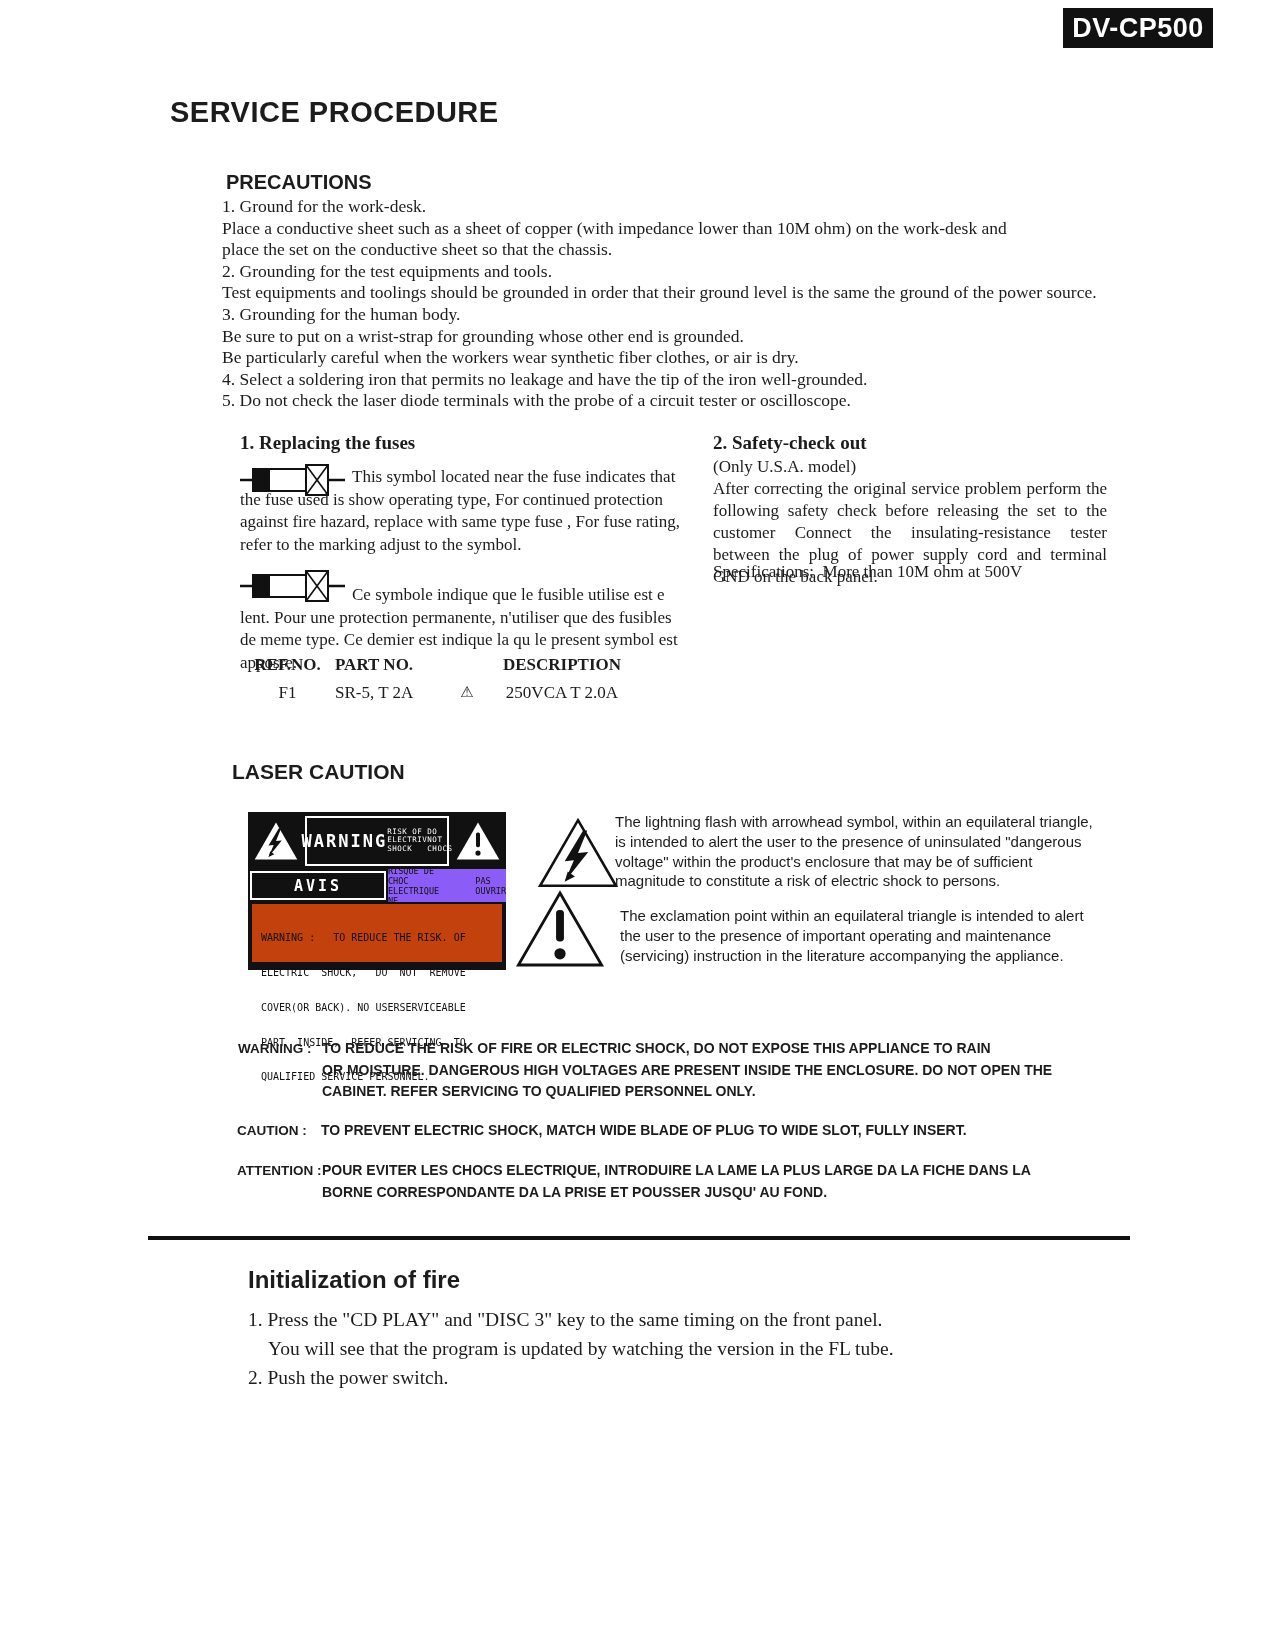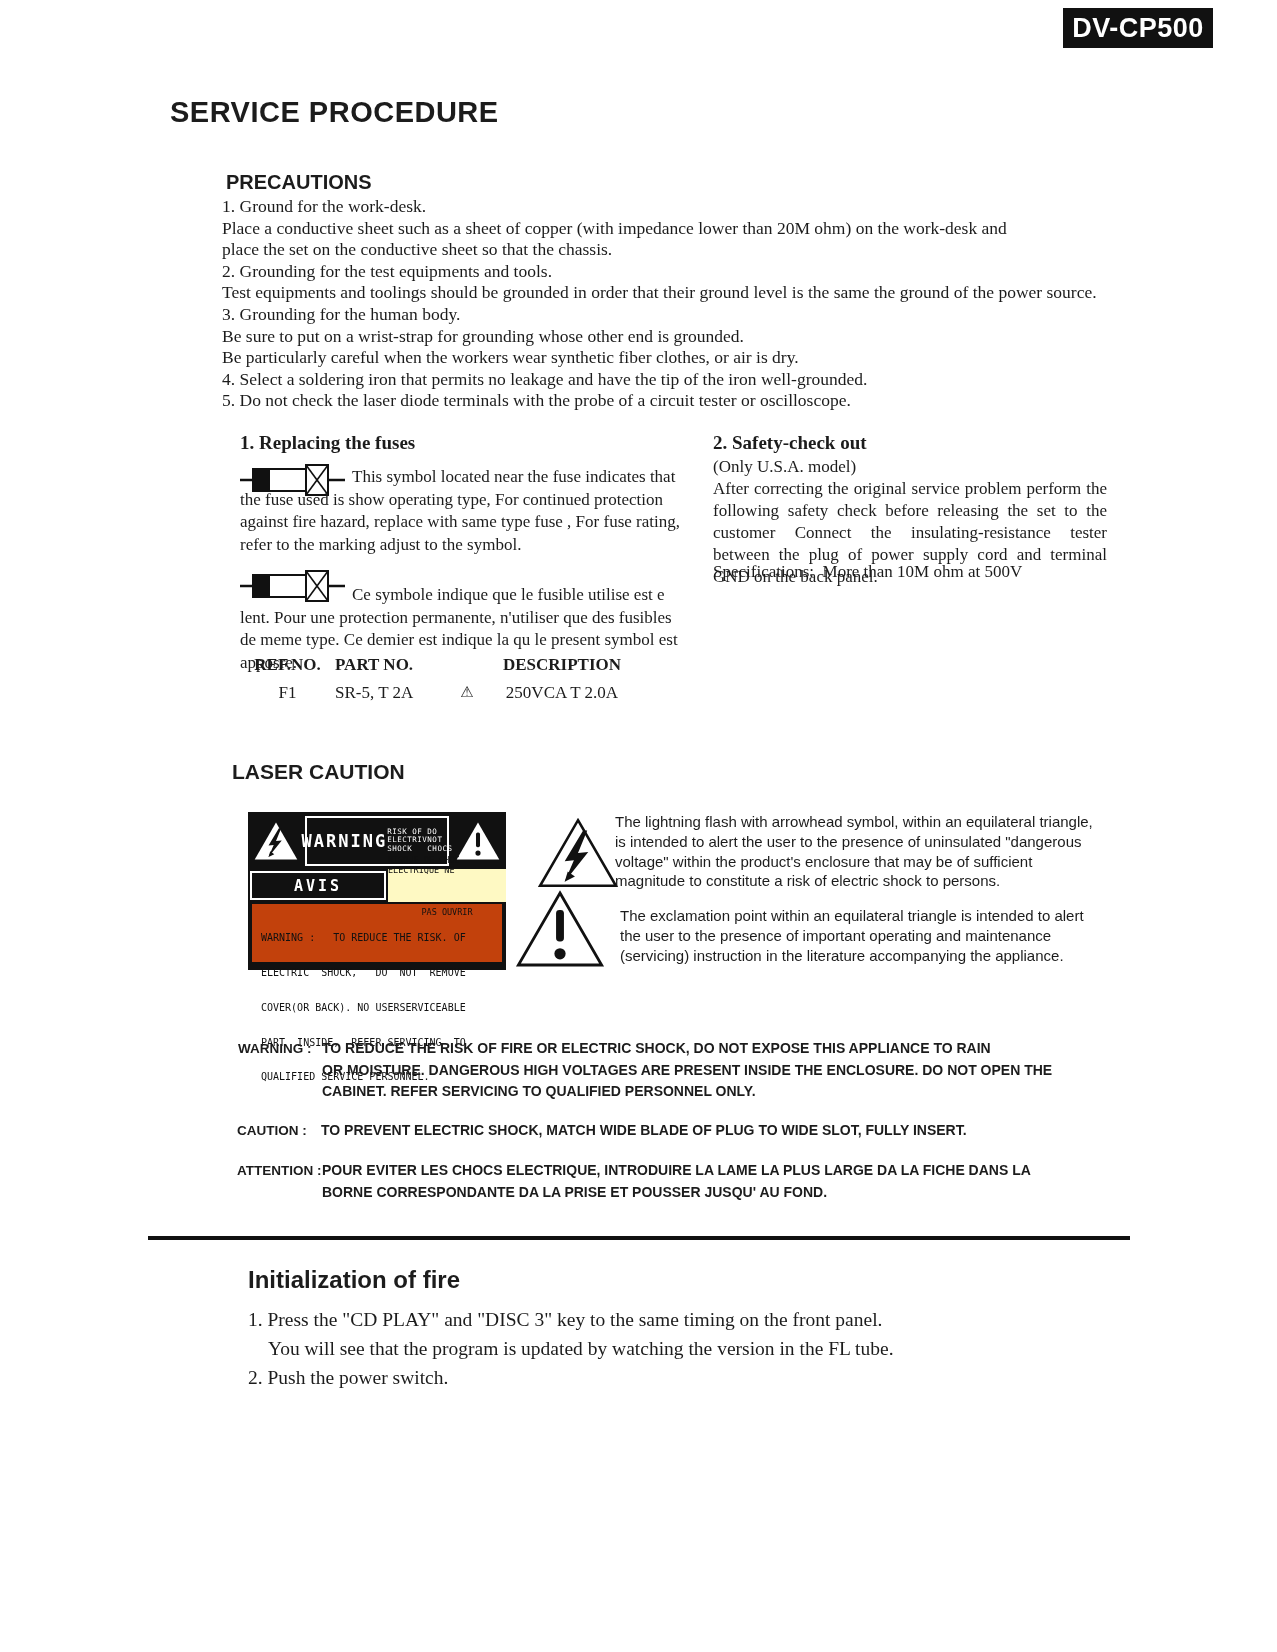--- a/index.html
+++ b/index.html
@@ -43,21 +43,21 @@
   
   #warn-label{left:248px;top:812px;width:258px;height:158px;background:#111;}
   #wl-row1{display:flex;align-items:center;justify-content:space-between;height:57px;padding:0 5px;}
   #wl-warnbox{width:140px;height:46px;border:2px solid #fff;background:#111;color:#fff;
         display:flex;flex-direction:row;align-items:center;justify-content:center;}
   #wl-warn-title{font-size:17px;font-weight:bold;letter-spacing:2px;line-height:18px;}
   .wl-warn-sub{font-size:7.5px;line-height:8.5px;letter-spacing:.5px;}
   #wl-row2{display:flex;height:33px;align-items:stretch;}
   #wl-avisbox{width:132px;margin:2px;border:2px solid #fff;background:#111;color:#fff;
         display:flex;align-items:center;justify-content:center;font-size:15px;font-weight:bold;letter-spacing:3px;}
-  #wl-avistext{flex:1;background:#fef9c3;color:#111;display:flex;flex-direction:column;
+  #wl-avistext{flex:1;background:#8b5cf6;color:#111;display:flex;flex-direction:row;
         align-items:center;justify-content:center;font-size:8.5px;line-height:10px;gap:32px;}
   #wl-row3{margin:2px 4px 4px 4px;background:#c2410c;color:#111;padding:5px 0 0 9px;height:53px;
         font-size:10px;line-height:11.6px;white-space:pre;}
 
   .tri{display:block;}
 
   #lightning-outline{left:537px;top:816px;}
   #exclaim-outline{left:515px;top:888px;}
   #laser-par1{left:615px;top:812px;width:480px;font-size:15px;line-height:19.8px;font-family:"Liberation Sans",sans-serif;}
   #laser-par2{left:620px;top:906px;width:478px;font-size:15px;line-height:19.8px;font-family:"Liberation Sans",sans-serif;}
@@ -84,21 +84,21 @@
   <div class="abs sans b" id="model-badge">
     <span>DV-CP500</span>
   </div>
 
   <div class="abs sans b" id="page-title">SERVICE PROCEDURE</div>
 
   <div class="abs sans b" id="precautions-heading">PRECAUTIONS</div>
 
   <div class="abs" id="precautions-list">
     <div>1. Ground for the work-desk.</div>
-    <div>Place a conductive sheet such as a sheet of copper (with impedance lower than 20M ohm) on the work-desk and</div>
+    <div>Place a conductive sheet such as a sheet of copper (with impedance lower than 10M ohm) on the work-desk and</div>
     <div>place the set on the conductive sheet so that the chassis.</div>
     <div>2. Grounding for the test equipments and tools.</div>
     <div>Test equipments and toolings should be grounded in order that their ground level is the same the ground of the power source.</div>
     <div>3. Grounding for the human body.</div>
     <div>Be sure to put on a wrist-strap for grounding whose other end is grounded.</div>
     <div>Be particularly careful when the workers wear synthetic fiber clothes, or air is dry.</div>
     <div>4. Select a soldering iron that permits no leakage and have the tip of the iron well-grounded.</div>
     <div>5. Do not check the laser diode terminals with the probe of a circuit tester or oscilloscope.</div>
   </div>
 

